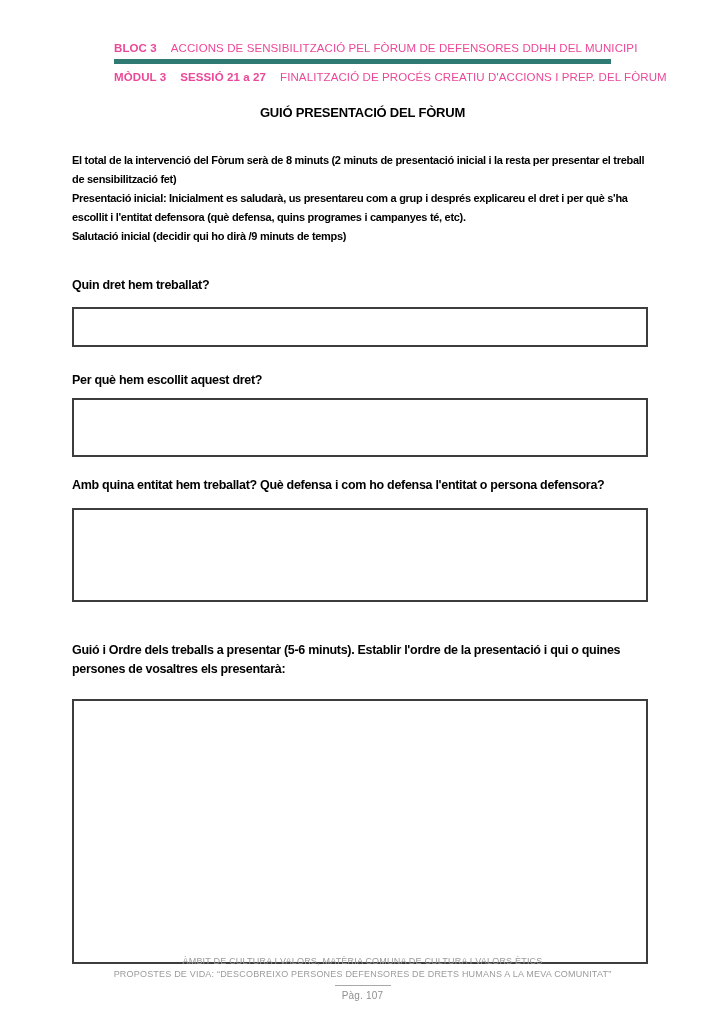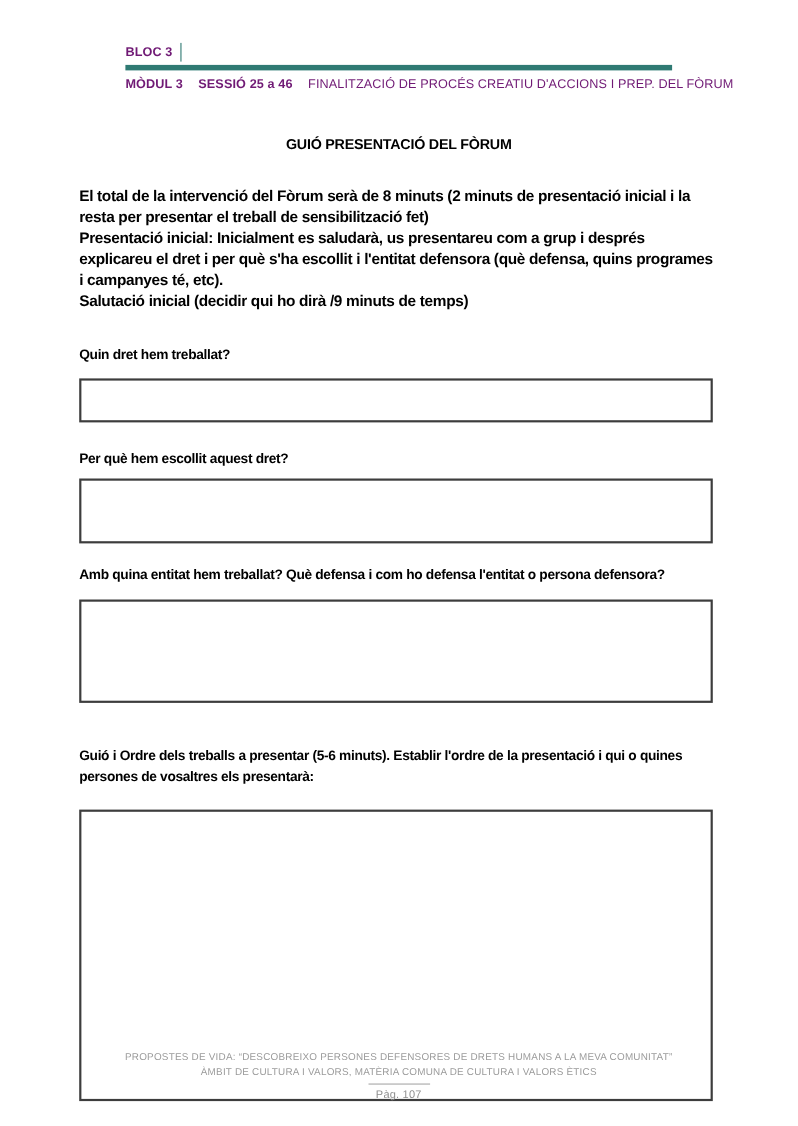--- a/index.html
+++ b/index.html
@@ -12,21 +12,21 @@
     background: #ffffff;
     font-family: "Liberation Sans", sans-serif;
     color: #000;
     overflow: hidden;
   }
 
   
   .doc-header {
     margin: 38px 0 0 114px;
     width: 497px;
-    color: #701a75;
+    color: #ec4899;
   }
   .hdr-row {
     display: flex;
     align-items: center;
     font-size: 11.5px;
     letter-spacing: 0.1px;
     white-space: nowrap;
     height: 19px;
   }
   .hdr-row .lbl { font-weight: bold; }
@@ -37,32 +37,32 @@
     margin: 1px 7px;
   }
   .hdr-bar {
     height: 5px;
     background: #2f7a73;
     margin: 2px 0 3px 0;
   }
 
   
   .page-title {
-    margin-top: 37px;
+    margin-top: 19px;
     text-align: center;
     font-size: 13px;
     font-weight: bold;
     letter-spacing: -0.2px;
   }
 
   
   .intro {
     margin: 31px 72px 0 72px;
     width: 580px;
-    font-size: 14px;
+    font-size: 11px;
     font-weight: bold;
     line-height: 19px;
     letter-spacing: -0.3px;
   }
   .intro p { margin: 0; }
   .u { }
 
   
   .q-label {
     margin-left: 72px;
@@ -109,26 +109,27 @@
 </style>
 </head>
 <body>
 
 <div class="page">
 
   <div class="doc-header">
     <div class="hdr-row">
       <span class="lbl">BLOC 3</span>
       <span class="hdr-sep"></span>
+      <span>ACCIONS DE SENSIBILITZACIÓ PEL FÒRUM DE DEFENSORES DDHH DEL MUNICIPI</span>
     </div>
     <div class="hdr-bar"></div>
     <div class="hdr-row">
       <span class="lbl">MÒDUL 3</span>
       <span class="hdr-sep"></span>
-      <span class="lbl">SESSIÓ 25 a 46</span>
+      <span class="lbl">SESSIÓ 21 a 27</span>
       <span class="hdr-sep"></span>
       <span>FINALITZACIÓ DE PROCÉS CREATIU D'ACCIONS I PREP. DEL FÒRUM</span>
     </div>
   </div>
 
   <div class="page-title">GUIÓ PRESENTACIÓ DEL FÒRUM</div>
 
   <div class="intro">
     <p>El total de la intervenció del Fòrum serà de 8 minuts (2 minuts de presentació inicial i la resta per presentar el treball de sensibilització fet)</p>
     <p><span class="u">Presentació inicial:</span><span> Inicialment es saludarà, us presentareu com a grup i després explicareu el dret i per què s'ha escollit i l'entitat defensora (què defensa, quins programes i campanyes té, etc).</span></p>
@@ -141,19 +142,19 @@
   <div class="q-label q2-label">Per què hem escollit aquest dret?</div>
   <div class="ansbox q2-box"></div>
 
   <div class="q-label q3-label">Amb quina entitat hem treballat? Què defensa i com ho defensa l'entitat o persona defensora?</div>
   <div class="ansbox q3-box"></div>
 
   <div class="q-label q4-label">Guió i Ordre dels treballs a presentar (5-6 minuts). Establir l'ordre de la presentació i qui o quines persones de vosaltres els presentarà:</div>
   <div class="ansbox q4-box"></div>
 
   <div class="doc-footer">
+    <div>ÀMBIT DE CULTURA I VALORS, MATÈRIA COMUNA DE CULTURA I VALORS ÈTICS</div>
     <div>PROPOSTES DE VIDA: “DESCOBREIXO PERSONES DEFENSORES DE DRETS HUMANS A LA MEVA COMUNITAT”</div>
-    <div>ÀMBIT DE CULTURA I VALORS, MATÈRIA COMUNA DE CULTURA I VALORS ÈTICS</div>
     <div class="footer-divider"></div>
     <div class="page-number">Pàg. 107</div>
   </div>
 
 </div>
 
 </body></html>

